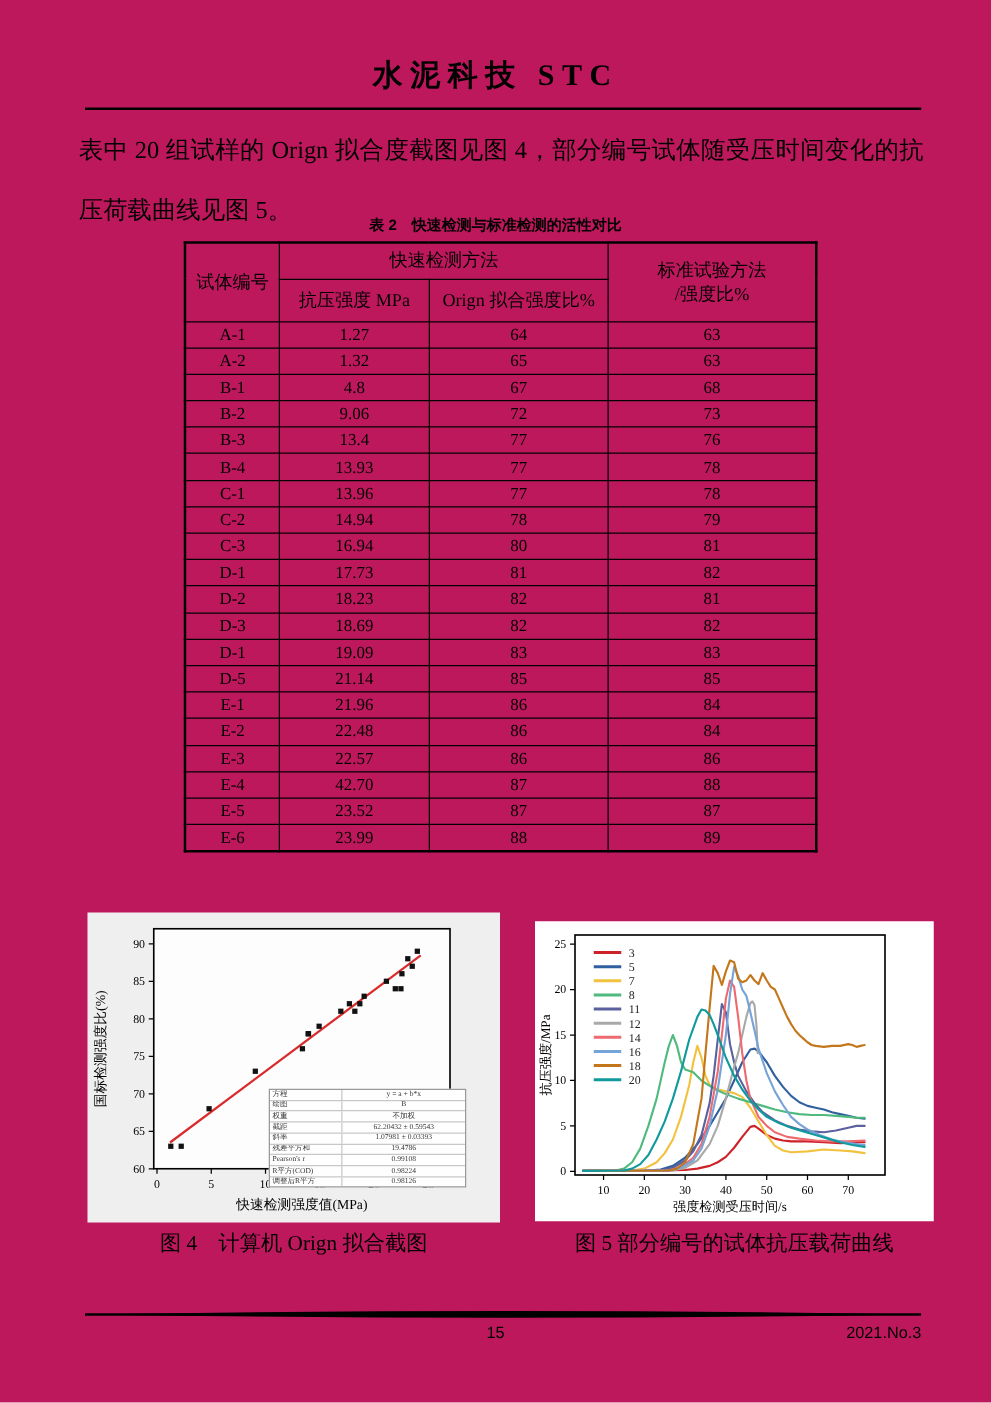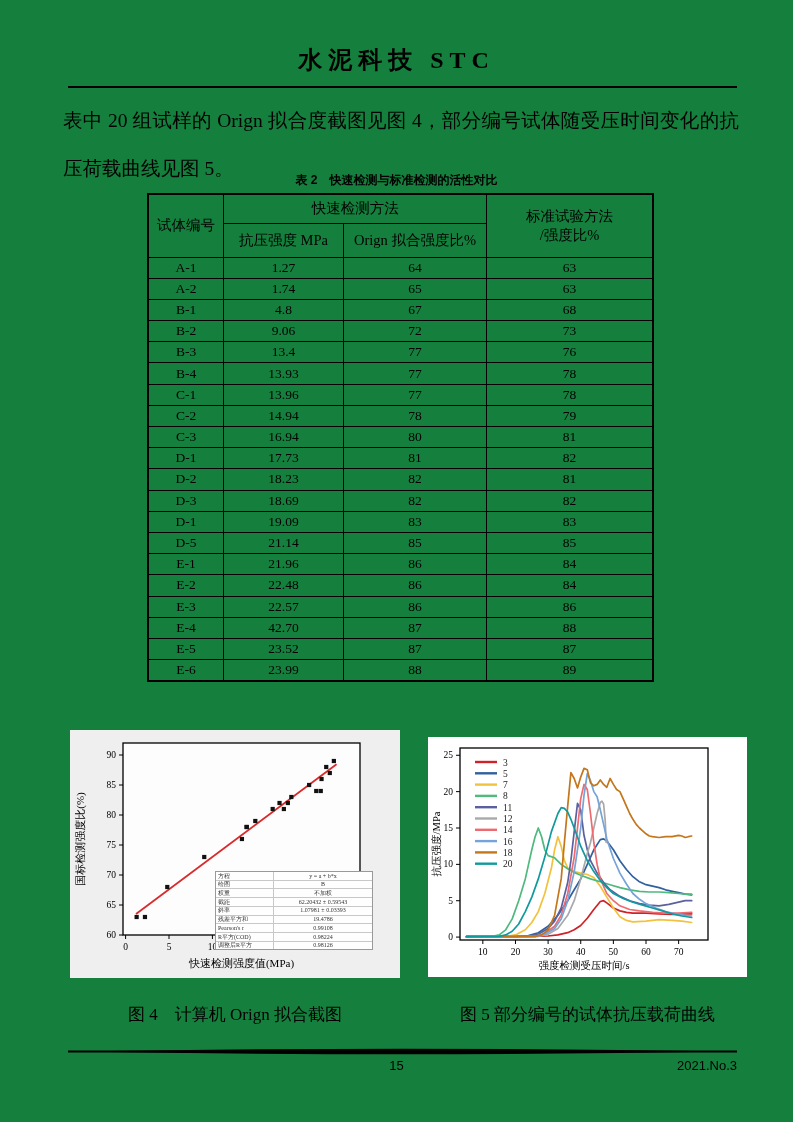--- a/index.html
+++ b/index.html
@@ -1,19 +1,19 @@
 <!DOCTYPE html>
 <html><head>
 <meta charset="utf-8">
 <style>
   * { margin:0; padding:0; box-sizing:border-box; }
   html,body { background:#ffffff; }
   .page {
     position:relative; width:793px; height:1122px; margin:0 auto;
-    background:#15803d; overflow:hidden;
+    background:#be185d; overflow:hidden;
     font-family:"Liberation Serif","DejaVu Serif",serif; color:#000;
   }
   .journal-title {
     position:absolute; top:44px; left:0; width:100%;
     text-align:center; font-size:24px; font-weight:bold;
     letter-spacing:6px; font-family:"Liberation Serif","DejaVu Serif",serif;
   }
   .header-rule {
     position:absolute; top:86px; left:68px; width:669px; height:2.2px;
     background:#000;
@@ -50,21 +50,21 @@
     position:absolute; left:145px; top:141px; width:158px;
     background:#fefefe; border:1px solid #999;
     font-family:"Liberation Serif","DejaVu Serif",serif;
     font-size:6px; line-height:1.12; color:#333;
   }
   .inset .r { display:flex; border-top:0.5px solid #c8c8c8; }
   .inset .r:first-child { border-top:none; }
   .inset .k { width:58px; padding:0.5px 2px; border-right:0.5px solid #c8c8c8; white-space:nowrap; overflow:hidden; }
   .inset .v { flex:1; text-align:center; padding:0.5px 1px; white-space:nowrap; overflow:hidden; }
   .fig-caption {
-    position:absolute; top:983px; text-align:center; font-size:17px;margin-top:20px;
+    position:absolute; top:983px; text-align:center; font-size:17px;
   }
   .cap4 { left:70px; width:330px; }
   .cap5 { left:428px; width:319px; }
   .footer-rule { position:absolute; left:68px; top:1046px; }
   .page-number {
     position:absolute; top:1058px; left:0; width:100%; text-align:center;
     font-size:13px; font-family:"Liberation Sans","DejaVu Sans",sans-serif;
   }
   .issue {
     position:absolute; top:1058px; right:56px; font-size:13px;
@@ -106,21 +106,21 @@
     </thead>
     <tbody id="table-body">
         <tr>
           <td>A-1</td>
           <td>1.27</td>
           <td>64</td>
           <td>63</td>
         </tr>
         <tr>
           <td>A-2</td>
-          <td>1.74</td>
+          <td>1.32</td>
           <td>65</td>
           <td>63</td>
         </tr>
         <tr>
           <td>B-1</td>
           <td>4.8</td>
           <td>67</td>
           <td>68</td>
         </tr>
         <tr>

